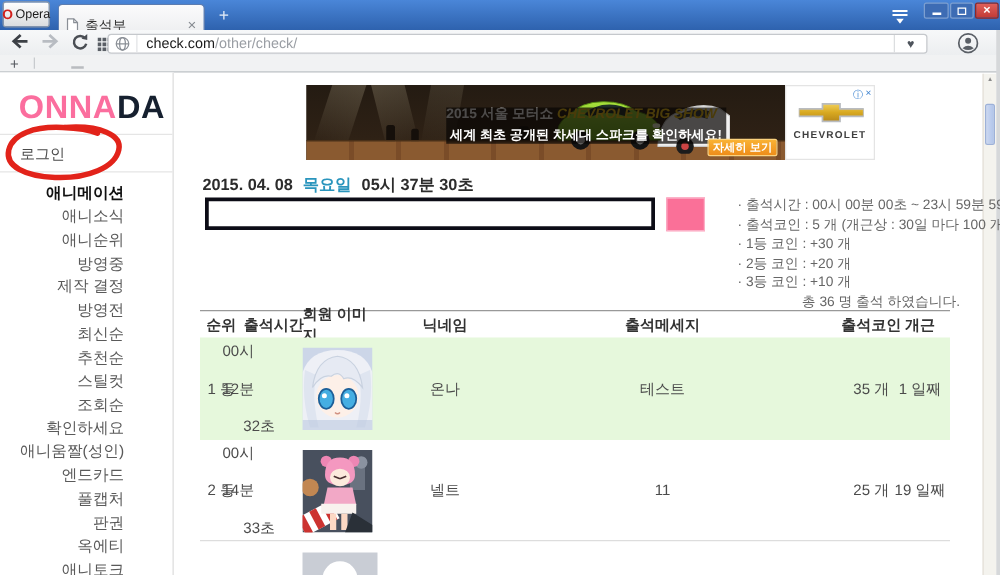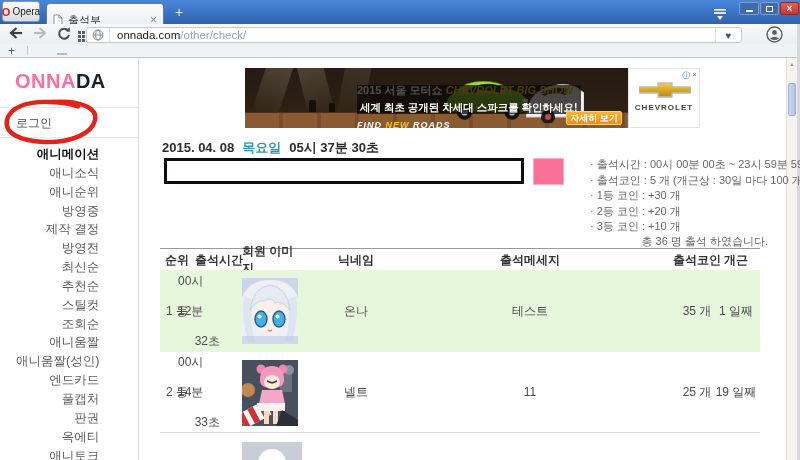--- a/index.html
+++ b/index.html
@@ -54,21 +54,21 @@
   
   .rframe { position:absolute; left:797px; top:24px; width:3px; height:436px; background:#d6d8da; }
   .scroll-track { position:absolute; left:786px; top:59px; width:11px; height:401px;
     background:#f4f3ee; border-left:1px solid #e3e0d8; }
   .scroll-up { position:absolute; left:0; top:2px; width:10px; text-align:center; font-size:5px; color:#8a8a8a; }
   .scroll-thumb { position:absolute; left:1px; top:24px; width:8px; height:33px; border-radius:2px;
     background:linear-gradient(90deg,#ccd8f1,#b0c4ea); border:1px solid #9db1d8; }
   
   .sidebar { position:absolute; left:0; top:58px; width:139px; height:402px;
     background:#fff; border-right:1px solid #ddd; }
-  .logo { position:absolute; left:15px; top:12px; font-size:20px; font-weight:800; letter-spacing:.5px; }
+  .logo { position:absolute; left:15px; top:12px; font-size:26px; font-weight:800; letter-spacing:.5px; }
   .logo .lp { color:#fb6e9e; } .logo .ld { color:#16202f; }
   .side-sep { position:absolute; left:0; width:138px; height:1px; background:#e5e5e5; }
   .login { position:absolute; left:16px; top:57px; font-size:12px; color:#4a4a4a; }
   .red-circle { position:absolute; left:0px; top:37px; }
   .menu { position:absolute; left:16px; top:87px; }
   .menu-item { font-size:12.5px; color:#5a5a5a; height:18.85px; line-height:18.85px; white-space:nowrap;text-align:right; }
   .menu-item.first { color:#111; font-weight:bold; }
   
   .banner { position:absolute; left:245px; top:68px; width:455px; height:60px; display:flex; }
   .banner-dark { position:relative; width:383px; height:60px; overflow:hidden;
@@ -202,21 +202,21 @@
       </svg>
   </div>
   <div class="addr">
     <span class="site-seg">
       <svg width="12" height="12">
           <circle cx="6" cy="6" r="5" stroke="#8a8f96" fill="none"></circle>
           <ellipse cx="6" cy="6" rx="2.3" ry="5" stroke="#8a8f96" fill="none"></ellipse>
           <path d="M1 6 H11" stroke="#8a8f96"></path>
         </svg>
     </span>
-    <span class="host">onnada.com</span>
+    <span class="host">check.com</span>
     <span class="path">/other/check/</span>
     <span class="heart-seg">
         <span>♥</span>
       </span>
   </div>
   <div class="person-btn">
     <svg width="17" height="17">
         <circle cx="8.5" cy="8.5" r="7.5" stroke="#5a5f66" stroke-width="1.4" fill="none"></circle>
         <circle cx="8.5" cy="6.5" r="2.4" fill="#5a5f66"></circle>
         <path d="M4 12.5 Q8.5 8.8 13 12.5 Q8.5 15.5 4 12.5 Z" fill="#5a5f66"></path>
@@ -245,21 +245,21 @@
       <div class="menu-item first">애니메이션</div>
       <div class="menu-item">애니소식</div>
       <div class="menu-item">애니순위</div>
       <div class="menu-item">방영중</div>
       <div class="menu-item">제작 결정</div>
       <div class="menu-item">방영전</div>
       <div class="menu-item">최신순</div>
       <div class="menu-item">추천순</div>
       <div class="menu-item">스틸컷</div>
       <div class="menu-item">조회순</div>
-      <div class="menu-item">애니움짤</div>
+      <div class="menu-item">확인하세요</div>
       <div class="menu-item">애니움짤(성인)</div>
       <div class="menu-item">엔드카드</div>
       <div class="menu-item">풀캡처</div>
       <div class="menu-item">판권</div>
       <div class="menu-item">옥에티</div>
       <div class="menu-item">애니토크</div>
     </div>
   </div>
 
   <div class="banner">
@@ -288,21 +288,20 @@
         <path d="M36 21 Q46 11 62 11 Q76 11 84 18 L78 23 Q60 16 42 24 Z" fill="#203028"></path>
         <circle cx="32" cy="48" r="10" fill="#141414"></circle>
           <circle cx="32" cy="48" r="4.5" fill="#c4c4c4"></circle>
         <circle cx="94" cy="48" r="10" fill="#141414"></circle>
           <circle cx="94" cy="48" r="4.5" fill="#c4c4c4"></circle>
         <ellipse cx="111" cy="33" rx="4" ry="2.5" fill="#f3f7d8"></ellipse>
       </svg>
       <div class="banner-text">
         <div class="b-line1"><span>2015 서울 모터쇼</span> <span class="gold">CHEVROLET BIG SHOW</span></div>
         <div class="b-line2"><span>세계 최초 공개된 차세대 스파크를 확인하세요!</span></div>
-        <div class="b-line3"><span>FIND</span> <span class="gold">NEW</span> <span>ROADS</span></div>
       </div>
       <div class="banner-cta">자세히 보기</div>
     </div>
     <div class="banner-logo">
       <div class="adchoices">
         <span>ⓘ</span>
         <span>×</span>
       </div>
       <svg class="bowtie" width="52" height="18" viewBox="0 0 52 18">
         <defs>

